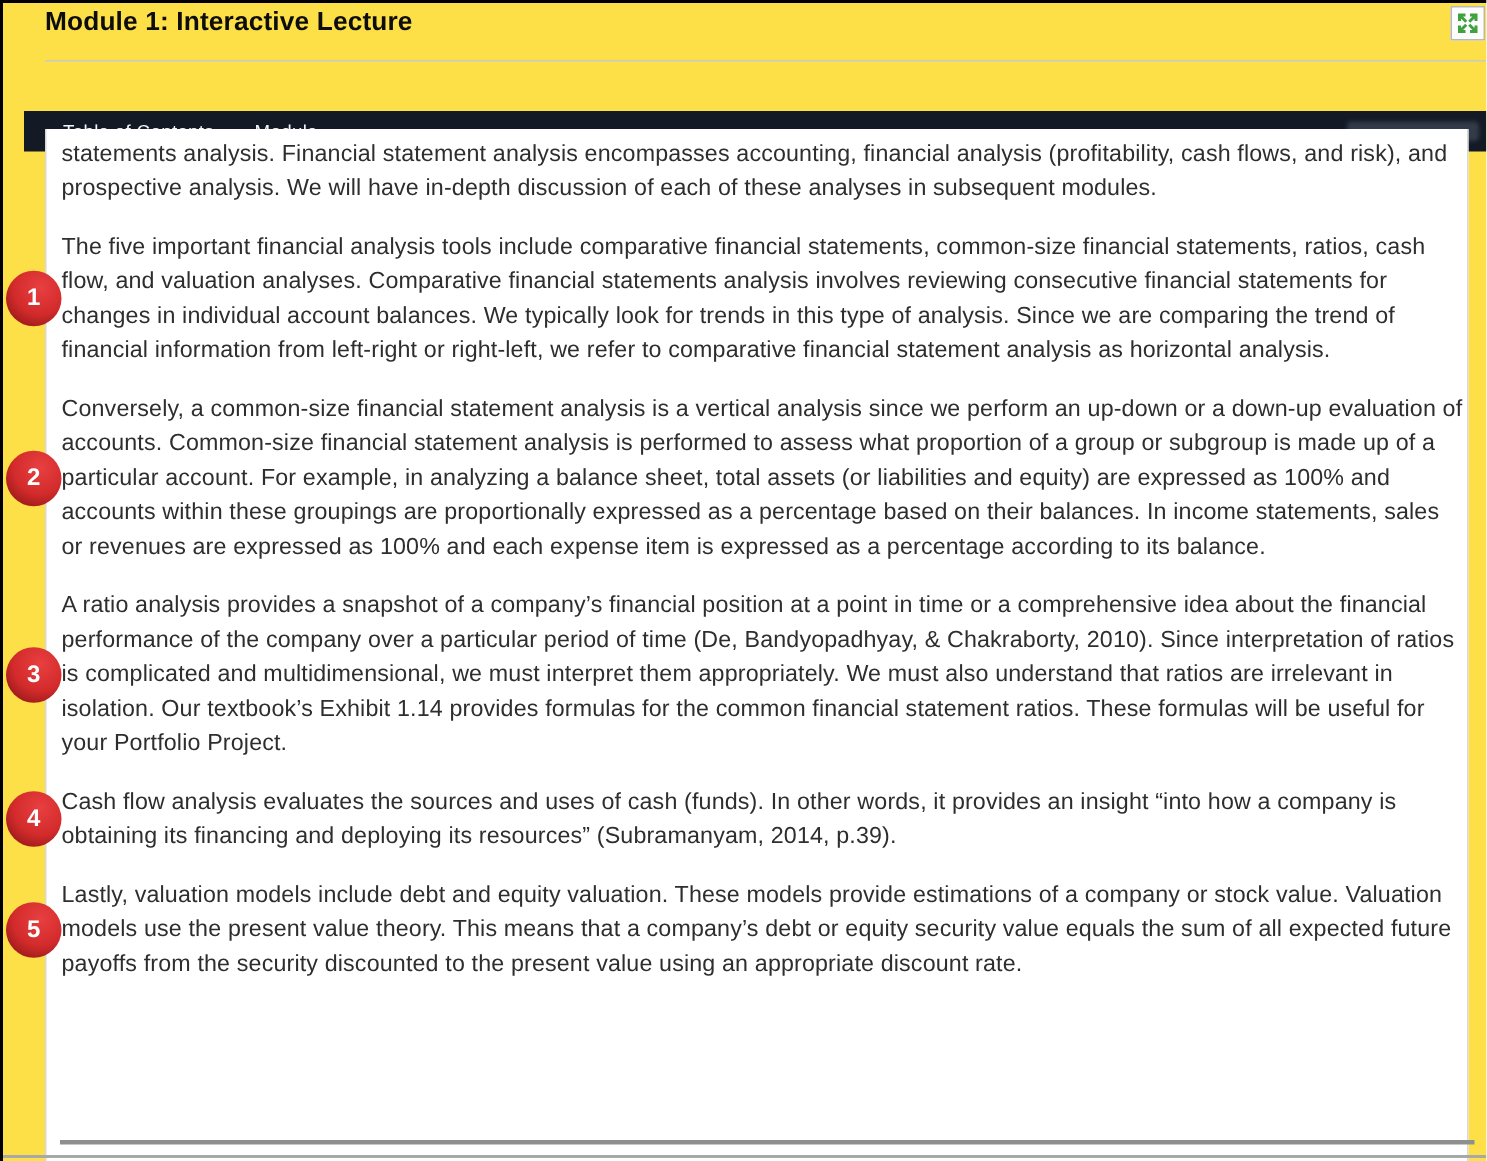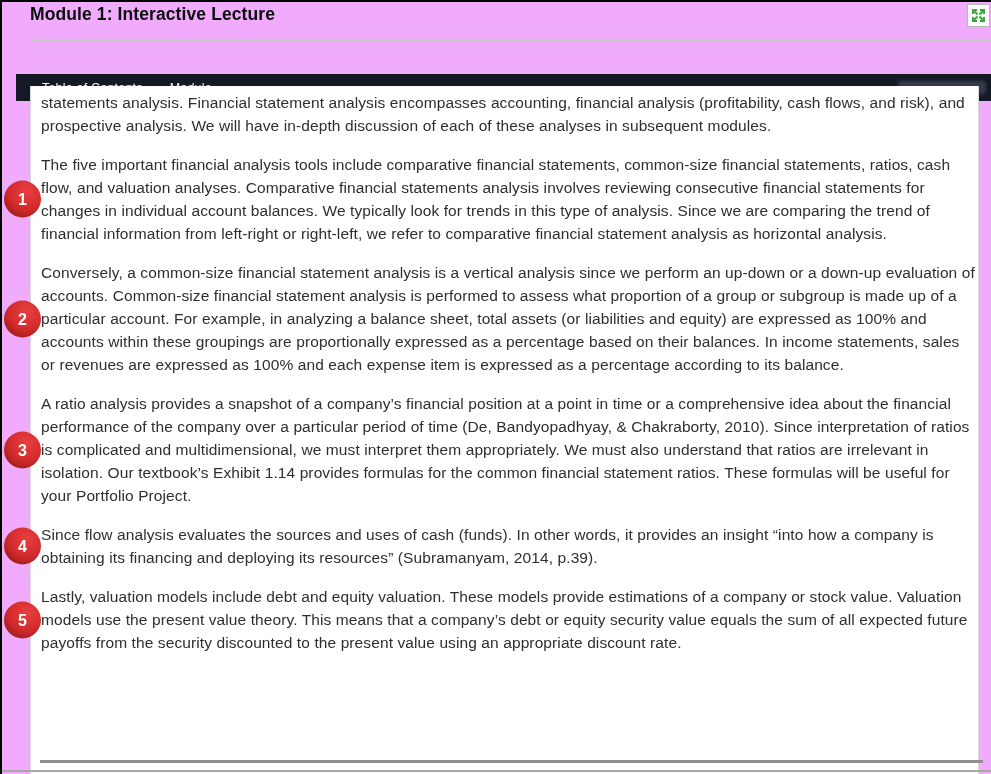--- a/index.html
+++ b/index.html
@@ -1,20 +1,20 @@
 <!DOCTYPE html>
 <html><head>
 <meta charset="utf-8">
 <style>
   html,body{margin:0;padding:0;background:#fff;}
   .page{
     position:relative;
     width:991px;height:774px;
     box-sizing:border-box;
-    background:#f0abfc;
+    background:#fde047;
     border-top:2px solid #000;
     border-left:2px solid #000;
     overflow:hidden;
     font-family:"Liberation Sans","DejaVu Sans",sans-serif;
   }
   .page-title{
     position:absolute;top:2px;left:28px;
     font-size:17.5px;font-weight:bold;color:#0d0d0d;
     letter-spacing:.1px;
   }
@@ -111,21 +111,21 @@
       <span>Conversely, a common-size financial statement analysis is a vertical analysis since we perform an up-down or a down-up evaluation of accounts. Common-size financial statement analysis is performed to assess what proportion of a group or subgroup is made up of a particular account.  For example, in analyzing a balance sheet, total assets (or liabilities and equity) are expressed as 100% and accounts within these groupings are proportionally expressed as a percentage based on their balances. In income statements, sales or revenues are expressed as 100% and each expense item is expressed as a percentage according to its balance.</span>
     </div>
 
     <div class="para">
       <div class="badge">3</div>
       <span>A ratio analysis provides a snapshot of a company’s financial position at a point in time or a comprehensive idea about the financial performance of the company over a particular period of time (De, Bandyopadhyay, &amp; Chakraborty, 2010). Since interpretation of ratios is complicated and multidimensional, we must interpret them appropriately. We must also understand that ratios are irrelevant in isolation. Our textbook’s Exhibit 1.14 provides formulas for the common financial statement ratios. These formulas will be useful for your Portfolio Project.</span>
     </div>
 
     <div class="para">
       <div class="badge">4</div>
-      <span>Since flow analysis evaluates the sources and uses of cash (funds). In other words, it provides an insight “into how a company is obtaining its financing and deploying its resources” (Subramanyam, 2014, p.39).</span>
+      <span>Cash flow analysis evaluates the sources and uses of cash (funds). In other words, it provides an insight “into how a company is obtaining its financing and deploying its resources” (Subramanyam, 2014, p.39).</span>
     </div>
 
     <div class="para">
       <div class="badge">5</div>
       <span>Lastly, valuation models include debt and equity valuation. These models provide estimations of a company or stock value. Valuation models use the present value theory. This means that a company’s debt or equity security value equals the sum of all expected future payoffs from the security discounted to the present value using an appropriate discount rate.</span>
     </div>
 
   </div>
 
   <div class="hscrollbar"></div>

